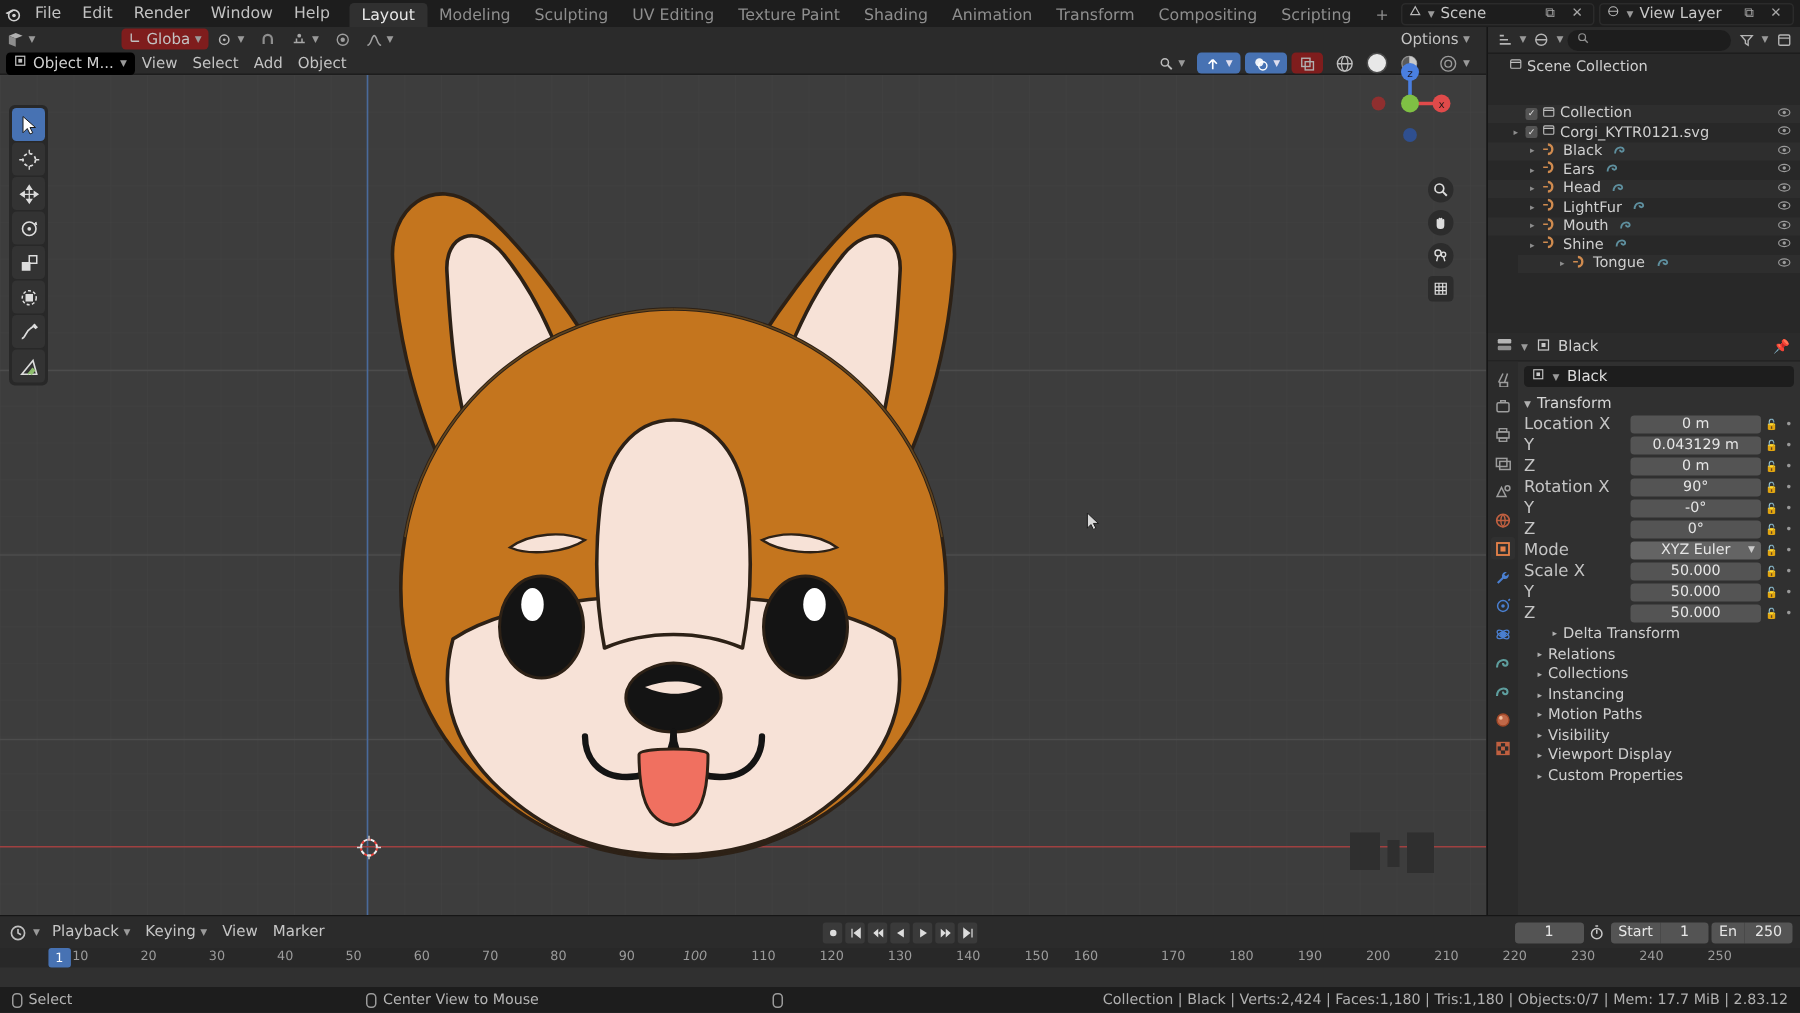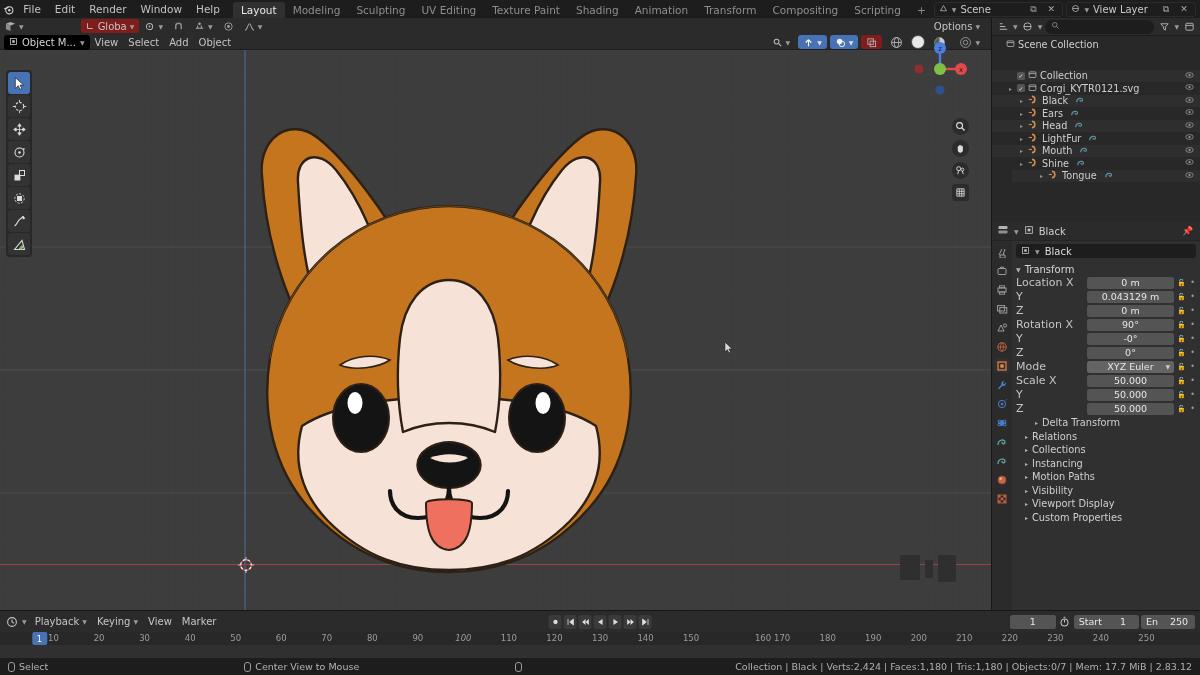--- a/index.html
+++ b/index.html
@@ -1003,21 +1003,21 @@
         <div class="tmark" style="left: 281.231px;">60</div>
         <div class="tmark" style="left: 326.769px;">70</div>
         <div class="tmark" style="left: 372.308px;">80</div>
         <div class="tmark" style="left: 417.846px;">90</div>
         <div class="tmark" style="left: 463.385px; font-style: italic;">100</div>
         <div class="tmark" style="left: 508.923px;">110</div>
         <div class="tmark" style="left: 554.462px;">120</div>
         <div class="tmark" style="left: 600px;">130</div>
         <div class="tmark" style="left: 645.538px;">140</div>
         <div class="tmark" style="left: 691.077px;">150</div>
-        <div class="tmark" style="left: 763px;">160</div>
+        <div class="tmark" style="left: 724px;">160</div>
         <div class="tmark" style="left: 782.154px;">170</div>
         <div class="tmark" style="left: 827.692px;">180</div>
         <div class="tmark" style="left: 873.231px;">190</div>
         <div class="tmark" style="left: 918.769px;">200</div>
         <div class="tmark" style="left: 964.308px;">210</div>
         <div class="tmark" style="left: 1009.85px;">220</div>
         <div class="tmark" style="left: 1055.38px;">230</div>
         <div class="tmark" style="left: 1100.92px;">240</div>
         <div class="tmark" style="left: 1146.46px;">250</div>
         <div class="playhead" style="left: 39.5538px;">1</div>

